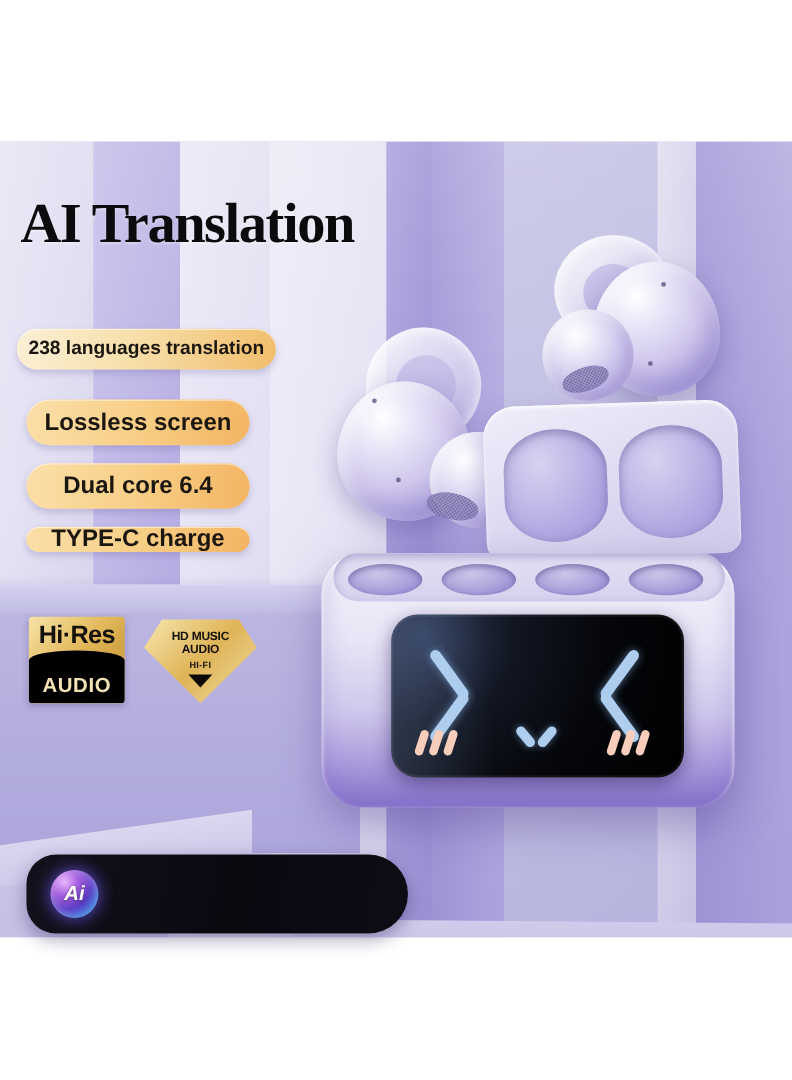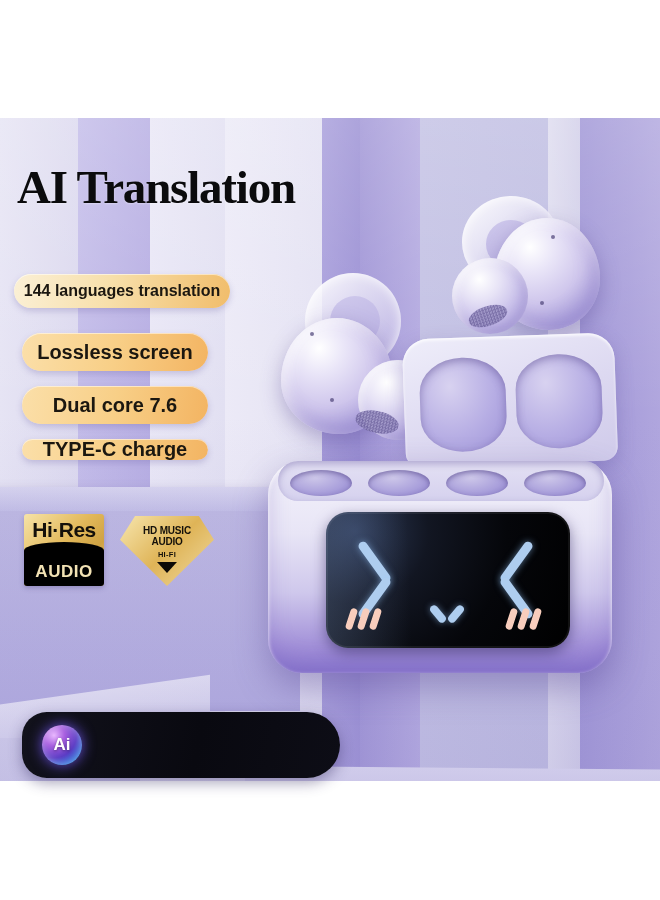--- a/index.html
+++ b/index.html
@@ -164,21 +164,21 @@
        background:linear-gradient(100deg,#12121c 0%,#090910 55%,#0d0d16 100%);
        box-shadow:0 5px 14px rgba(50,40,95,.42);}
   .banner-black .label{position:absolute;left:84px;top:50%;transform:translateY(-50%);
        font-size:31px;font-weight:700;letter-spacing:-.6px;white-space:nowrap;
        background:linear-gradient(180deg,#ffeec4 0%,#f3c878 55%,#e7b35c 100%);
        -webkit-background-clip:text;background-clip:text;color:transparent;}
   .ai-orb{position:absolute;left:20px;top:13px;width:40px;height:40px;border-radius:50%;
        background:radial-gradient(circle at 30% 26%,#e9b7ff 0%,#a85fe0 26%,#5b3bc4 55%,#2a6fd8 78%,#36c6f0 100%);
        box-shadow:0 0 14px rgba(120,90,255,.85),inset 0 0 10px rgba(255,255,255,.45);
        display:flex;align-items:center;justify-content:center;}
-  .ai-orb span{font-size:17px;font-weight:700;color:#fff;
+  .ai-orb span{font-size:17px;font-weight:700;font-style:italic;color:#fff;
        text-shadow:0 1px 3px rgba(0,0,0,.4);}
 </style>
 </head>
 <body>
 
 <div id="stage">
 
   <div class="bg-band">
     <div class="col c1"></div>
     <div class="col c2"></div>
@@ -255,23 +255,23 @@
     <div class="blush" style="left:34px;top:96px;"></div>
     <div class="blush" style="left:46px;top:96px;"></div>
 
     <div class="blush" style="left:182px;top:96px;"></div>
     <div class="blush" style="left:194px;top:96px;"></div>
     <div class="blush" style="left:206px;top:96px;"></div>
   </div>
 
   <div class="headline">AI Translation</div>
 
-  <div class="pill p1">144 languages translation</div>
+  <div class="pill p1">238 languages translation</div>
   <div class="pill p2">Lossless screen</div>
-  <div class="pill p3">Dual core 7.6</div>
+  <div class="pill p3">Dual core 6.4</div>
   <div class="pill p4">TYPE-C charge</div>
 
   <div class="hires">
     <div class="hires-black"></div>
     <div class="hires-top">Hi·Res</div>
     <div class="hires-bot">AUDIO</div>
   </div>
 
   <div class="hdm">
     <div class="hdm-in">

